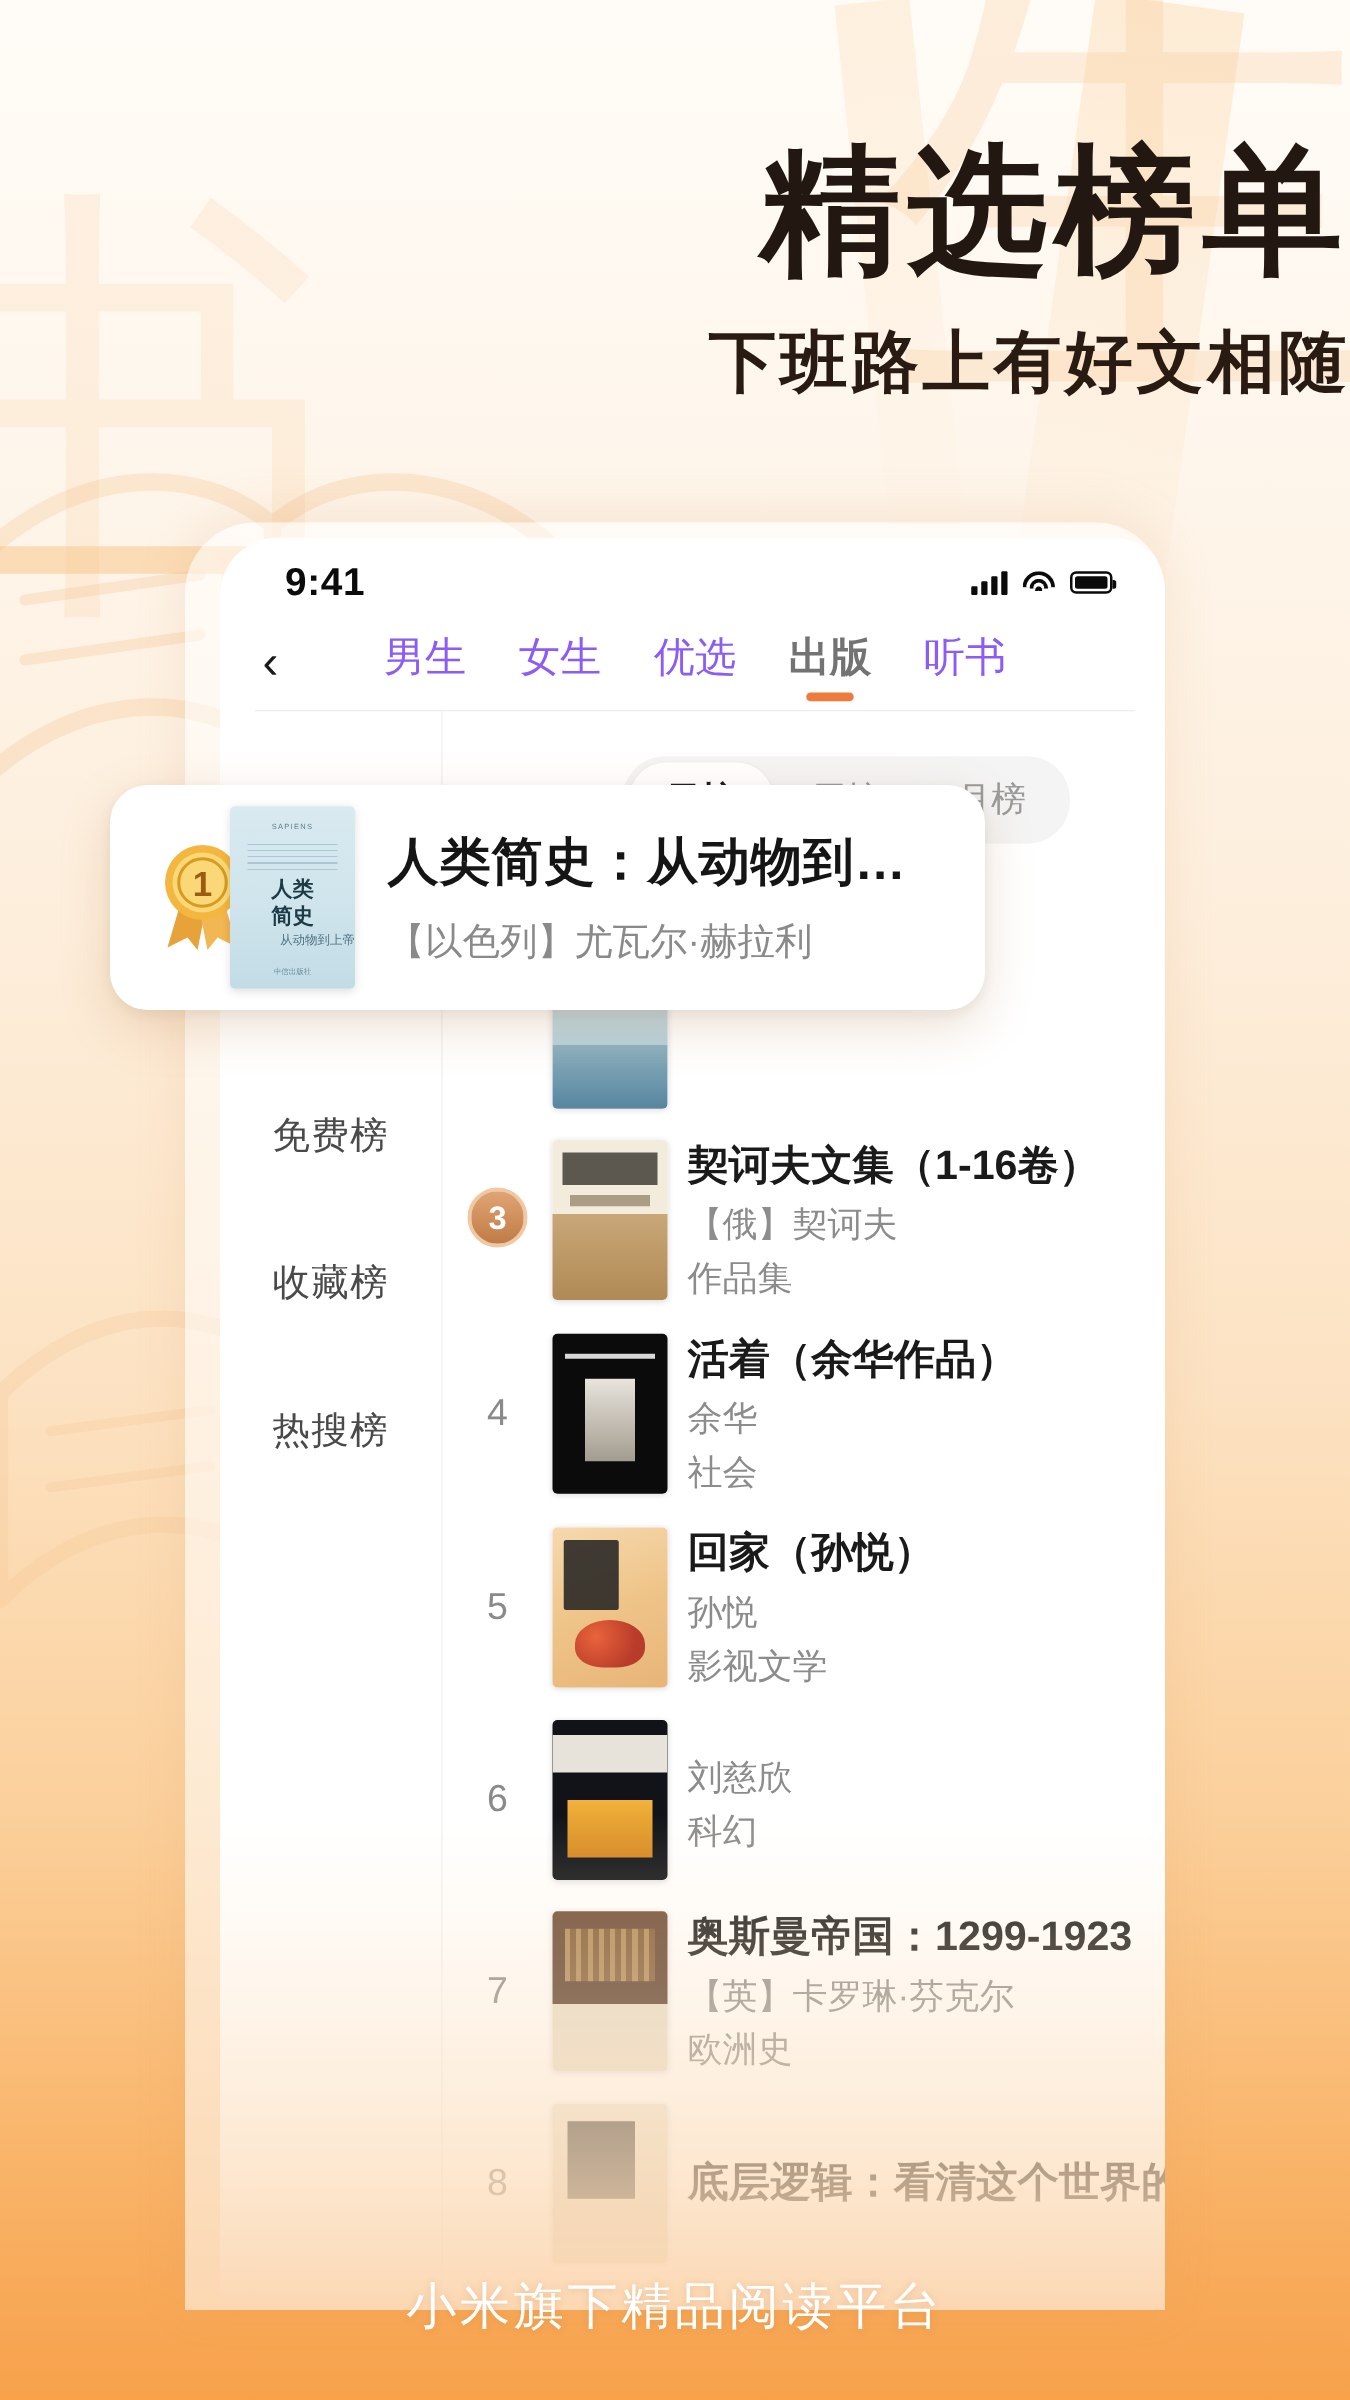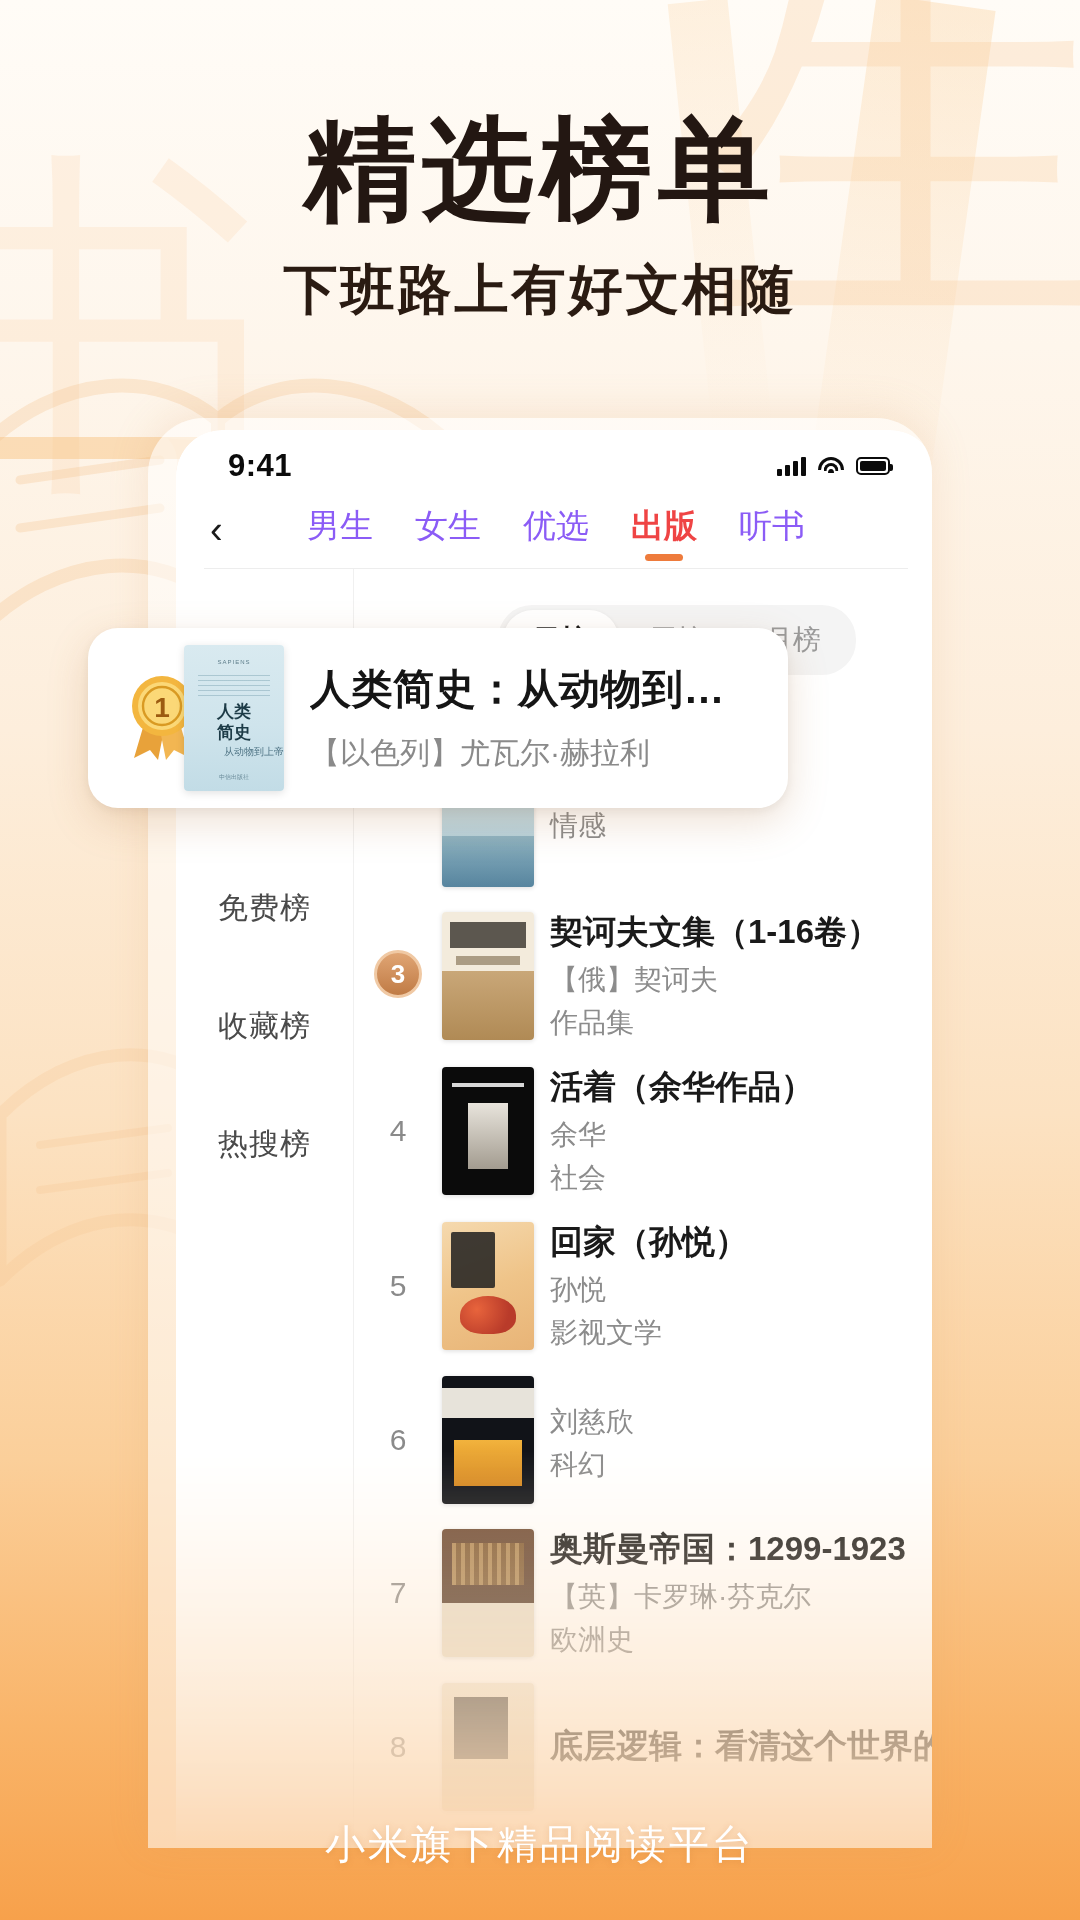--- a/index.html
+++ b/index.html
@@ -48,21 +48,21 @@
     background:linear-gradient(180deg,rgba(250,205,150,.35),rgba(250,205,150,0));
     transform:rotate(8deg);
   }
   .ray2 {
     right:330px; top:0px; width:60px; height:430px;
     background:linear-gradient(180deg,rgba(250,205,150,.25),rgba(250,205,150,0));
     transform:rotate(-6deg);
   }
 
   
-  #header { position:absolute; left:0; right:0; top:100px; text-align:center; }
+  #header { position:absolute; left:0; right:0; top:100px; text-align:right; }
   #title {
     font-family:"Liberation Serif","DejaVu Serif",serif;
     font-size:112px; font-weight:700; color:#231712;
     letter-spacing:6px; line-height:1.25;
   }
   #subtitle {
     margin-top:14px;
     font-family:"Liberation Serif","DejaVu Serif",serif;
     font-size:54px; font-weight:700; color:#2A1B12;
     letter-spacing:3px;
@@ -111,21 +111,21 @@
     position:relative; padding:2px; }
   .batt::after { content:""; position:absolute; right:-5px; top:5px;
     width:3px; height:7px; background:#0B0B0B; border-radius:0 2px 2px 0; }
   .batt i { display:block; height:100%; width:100%; background:#0B0B0B; border-radius:2px; }
 
   
   #topbar { height:76px; display:flex; align-items:center; padding:0 34px; }
   #back { width:54px; font-size:38px; color:#1A1A1A; line-height:1; }
   #tabs { flex:1; display:flex; justify-content:center; gap:42px; }
   .tab { position:relative; font-size:33px; color:#8b5cf6; padding-bottom:8px; }
-  .tab.active { color:#ef4444; font-weight:700; }
+  .tab.active { color:#737373; font-weight:700; }
   .tab.active::after {
     content:""; position:absolute; left:50%; transform:translateX(-50%);
     bottom:-4px; width:38px; height:7px; border-radius:4px; background:#EE7B3C;
   }
   #tabs-spacer { width:54px; }
   #topbar-sep { height:1px; background:#EDEDED; margin:0 28px; }
 
   
   #content { display:flex; height:calc(100% - 140px); }
   #sidebar {
@@ -340,24 +340,20 @@
           <div id="segment">
             <div class="seg active">日榜</div>
             <div class="seg">周榜</div>
             <div class="seg">月榜</div>
           </div>
         </div>
 
         <div class="row" style="margin-top:62px">
           <div class="rank" style="visibility:hidden">2</div>
           <div class="cover cv-qg"></div>
-          <div class="meta">
-            <div class="bt"></div>
-            <div class="bc">情感</div>
-          </div>
         </div>
 
         <div class="row">
           <div class="medal m3">
             <div class="disc">3</div>
           </div>
           <div class="cover cv-qhf"></div>
           <div class="meta">
             <div class="bt">契诃夫文集（1-16卷）</div>
             <div class="ba">【俄】契诃夫</div>

